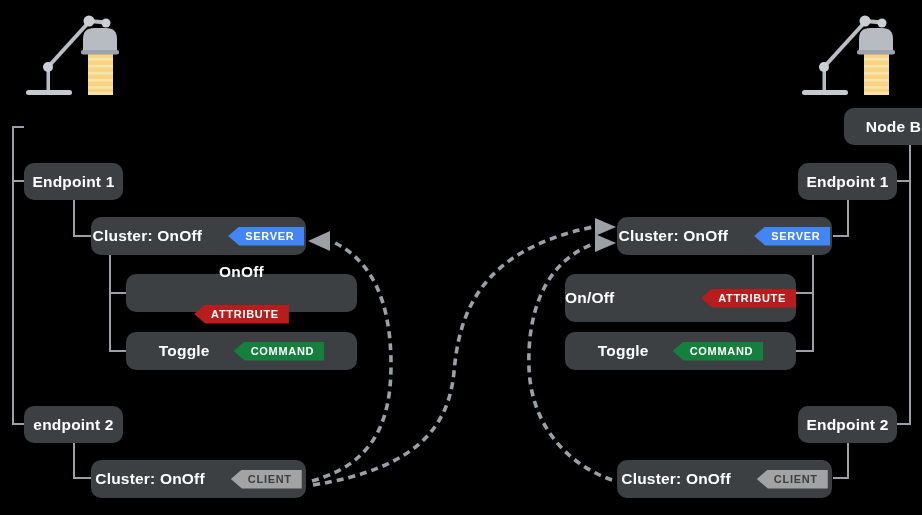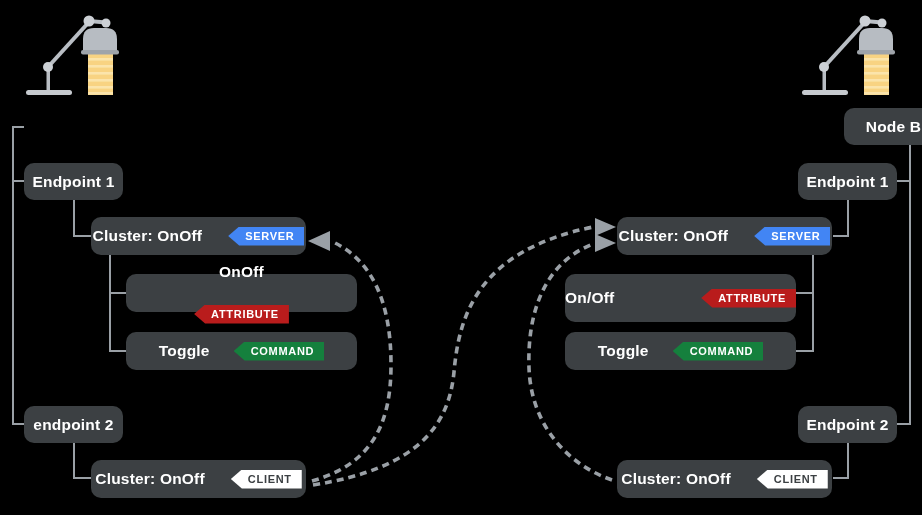--- a/index.html
+++ b/index.html
@@ -26,21 +26,21 @@
     display:inline-block;
     height:19px;line-height:19px;
     font-size:11px;font-weight:700;letter-spacing:.7px;
     padding:0 10px 0 17px;
     color:#ffffff;
     clip-path:polygon(0 50%, 11px 0, 100% 0, 100% 100%, 11px 100%);
   }
   .badge.server{background:#4285f4;}
   .badge.attribute{background:#b91c1c;}
   .badge.command{background:#15803d;}
-  .badge.client{background:#ffffff;color:#3c4043;}
+  .badge.client{background:#a3a3a3;color:#3c4043;}
   
   .b-a-node{left:24px;top:108px;width:99px;height:37px;}
   .b-a-ep1 {left:24px;top:163px;width:99px;height:37px;}
   .b-a-srv {left:91px;top:217px;width:215px;height:38px;}
   .b-a-attr{left:126px;top:274px;width:231px;height:38px;flex-direction:column;}
   .b-a-cmd {left:126px;top:332px;width:231px;height:38px;}
   .b-a-ep2 {left:24px;top:406px;width:99px;height:37px;}
   .b-a-cli {left:91px;top:460px;width:215px;height:38px;}
   .b-b-node{left:844px;top:108px;width:99px;height:37px;}
   .b-b-ep1 {left:798px;top:163px;width:99px;height:37px;}

